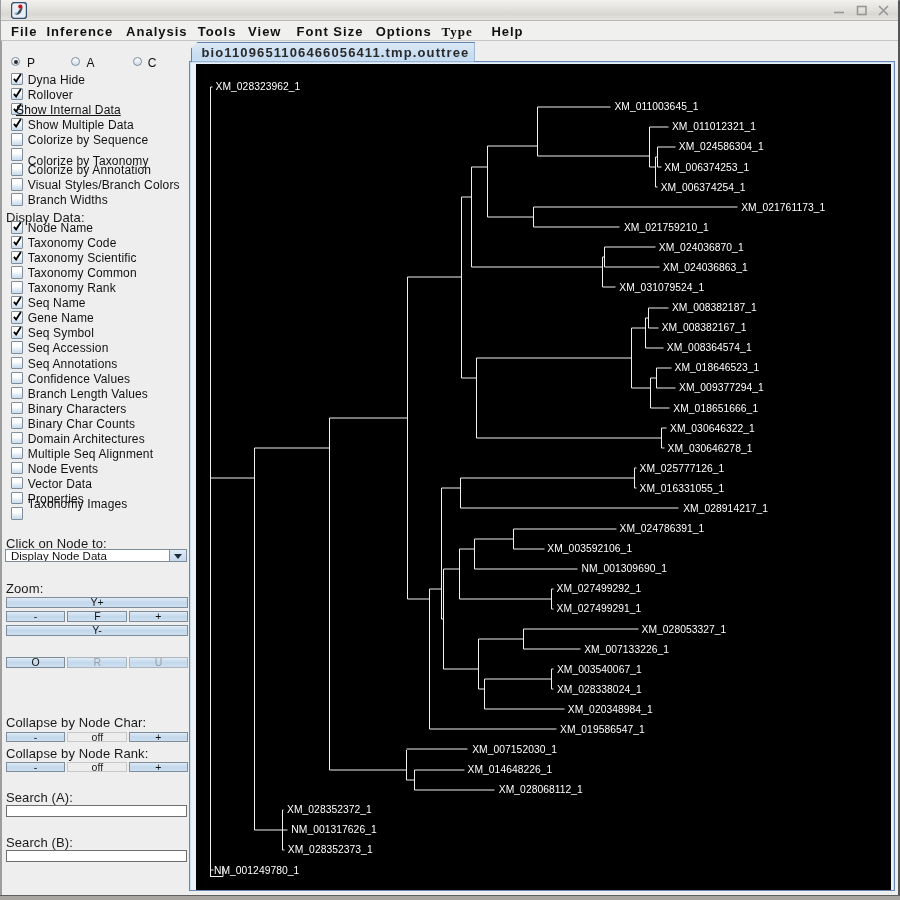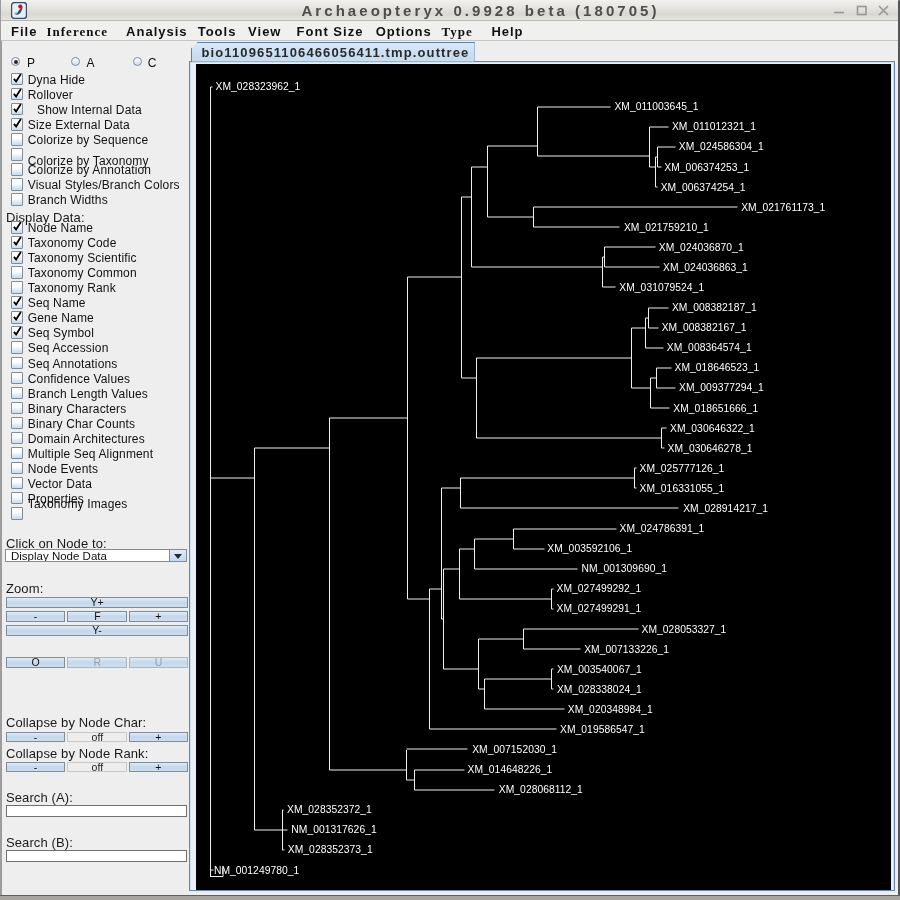--- a/index.html
+++ b/index.html
@@ -52,32 +52,31 @@
 <div id="frame"></div>
 <div style="position:absolute;left:0;top:894.5px;width:900px;height:1.8px;background:#5f5f5f;"></div>
 <div style="position:absolute;left:0;top:896.3px;width:900px;height:3.7px;background:#a8a5a0;"></div>
 <div id="titlebar">
   <svg id="icon" width="16" height="17" viewBox="0 0 16 17">
     <rect x="0.5" y="0.5" width="15" height="16" rx="3" fill="#e8eef4" stroke="#35506b" stroke-width="1.4"></rect>
     <path d="M4 13c2-1 3-4 5-6l3-2-2 5c-1 2-3 3-6 3z" fill="#3a4c5c"></path>
     <circle cx="9.3" cy="4.6" r="2.1" fill="#cc1111"></circle>
     <path d="M3 11l4-1-2 3z" fill="#8fb0cc"></path>
   </svg>
-  <span id="title">Archaeopteryx 0.9928 beta (180705)</span>
   <svg class="wbtn" style="left:826px;" width="70" height="21" viewBox="0 0 70 21">
     <g stroke="#979797" stroke-width="1.6" fill="none">
       <path d="M7 12.5h10"></path>
       <rect x="30.5" y="6.5" width="8.5" height="8"></rect>
       <path d="M52 6l9 9M61 6l-9 9"></path>
     </g>
   </svg>
 </div>
 <div id="menubar">
     <span class="mi" style="left:10.0px;">File</span>
-<span class="mi" style="left:45.5px;font-family:Liberation Serif, serif;">Inference</span>
+<span class="mi" style="left:45.5px;">Inference</span>
 <span class="mi" style="left:125.1px;">Analysis</span>
 <span class="mi" style="left:196.7px;">Tools</span>
 <span class="mi" style="left:247.1px;">View</span>
 <span class="mi" style="left:295.6px;">Font Size</span>
 <span class="mi" style="left:374.7px;">Options</span>
 <span class="mi" style="left:440.6px;font-family:Liberation Serif, serif;">Type</span>
 <span class="mi" style="left:490.4px;">Help</span>
   </div>
 <div id="sidebar">
     <div class="rad" style="left:10.1px;top:57.2px;"></div>
@@ -94,26 +93,26 @@
 <span class="lab" style="left:26.8px;top:72.8px;">Dyna Hide</span>
 <div class="cb" style="left:9.5px;top:87.9px;"></div>
     <svg class="ck" style="left:9.5px;top:86.6px;" width="13" height="13" viewBox="0 0 13 13">
       <path d="M2.9 6.9L5.1 9.4L9.9 2.1" stroke="#000" stroke-width="1.8" fill="none"></path>
     </svg>
 <span class="lab" style="left:26.8px;top:87.9px;">Rollover</span>
 <div class="cb" style="left:9.5px;top:102.9px;"></div>
     <svg class="ck" style="left:9.5px;top:101.6px;" width="13" height="13" viewBox="0 0 13 13">
       <path d="M2.9 6.9L5.1 9.4L9.9 2.1" stroke="#000" stroke-width="1.8" fill="none"></path>
     </svg>
-<span class="lab" style="left:36px;top:102.9px;">Show Internal Data</span>
+<span class="lab" style="left:15px;top:102.9px;text-decoration:underline;">Show Internal Data</span>
 <div class="cb" style="left:9.5px;top:118.0px;"></div>
     <svg class="ck" style="left:9.5px;top:116.7px;" width="13" height="13" viewBox="0 0 13 13">
       <path d="M2.9 6.9L5.1 9.4L9.9 2.1" stroke="#000" stroke-width="1.8" fill="none"></path>
     </svg>
-<span class="lab" style="left:26.8px;top:118.0px;">Size External Data</span>
+<span class="lab" style="left:26.8px;top:118.0px;">Show Multiple Data</span>
 <div class="cb" style="left:9.5px;top:133.1px;"></div>
 <span class="lab" style="left:26.8px;top:133.1px;">Colorize by Sequence</span>
 <div class="cb" style="left:9.5px;top:148.1px;"></div>
 <span class="lab" style="left:26.8px;top:154px;">Colorize by Taxonomy</span>
 <div class="cb" style="left:9.5px;top:163.2px;"></div>
 <span class="lab" style="left:26.8px;top:163.2px;">Colorize by Annotation</span>
 <div class="cb" style="left:9.5px;top:178.3px;"></div>
 <span class="lab" style="left:26.8px;top:178.3px;">Visual Styles/Branch Colors</span>
 <div class="cb" style="left:9.5px;top:193.4px;"></div>
 <span class="lab" style="left:26.8px;top:193.4px;">Branch Widths</span>

